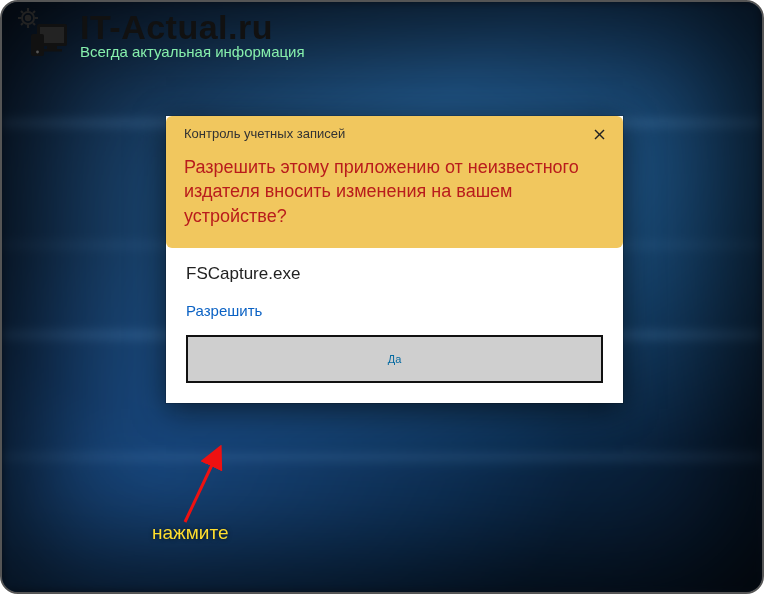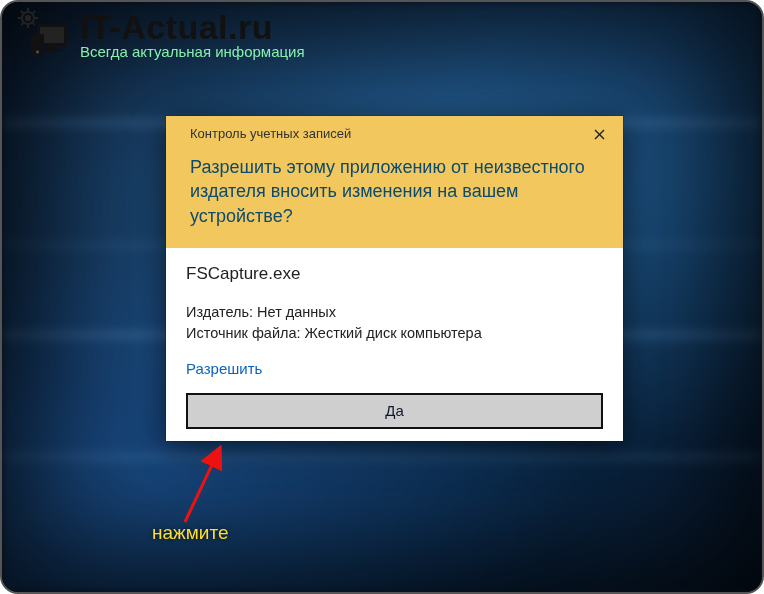--- a/index.html
+++ b/index.html
@@ -95,22 +95,23 @@
     position: absolute;
     top: 114px;
     left: 164px;
     width: 457px;
     background: #fff;
     box-shadow: 0 6px 30px rgba(0,0,0,0.6), 0 0 0 1px rgba(0,0,0,0.15);
     z-index: 10;
   }
   .uac-header {
     background: #f1c75e;
-    padding: 10px 18px 20px 24px;
+    padding: 10px 18px 20px 18px;
     position: relative;
+    border-radius: 6px;
   }
   .uac-titlebar {
     font-size: 13px;
     color: #333;
     margin-bottom: 14px;
   }
   .uac-close {
     position: absolute;
     top: 6px;
     right: 10px;
@@ -118,26 +119,26 @@
     height: 24px;
     display: flex;
     align-items: center;
     justify-content: center;
     color: #333;
     font-size: 12px;
     cursor: pointer;
   }
   .uac-question {
     font-size: 18px;
-    color: #0c4a6e;
+    color: #b91c1c;
     line-height: 1.35;
     padding-right: 20px;
   }
   .uac-body {
-    padding: 16px 20px 12px 20px;
+    padding: 16px 20px 20px 20px;
     background: #fff;
   }
   .uac-program {
     font-size: 17px;
     color: #222;
     margin-bottom: 18px;
   }
   .uac-details {
     font-size: 14.5px;
     color: #222;
@@ -150,25 +151,25 @@
     cursor: pointer;
     display: inline-block;
     margin-bottom: 16px;
   }
   .uac-buttons {
     display: flex;
     gap: 10px;
   }
   .uac-btn {
     flex: 1;
-    height: 36px;
+    height: 48px;
     background: #cfcfcf;
     border: 1px solid #b8b8b8;
-    font-size: 15px;
-    color: #0f172a;
+    font-size: 11px;
+    color: #0369a1;
     cursor: pointer;
     display: flex;
     align-items: center;
     justify-content: center;
   }
   .uac-btn.primary {
     border: 2px solid #111;
     background: #cfcfcf;
   }
 
@@ -239,24 +240,20 @@
       <div class="uac-close">
         <svg width="11" height="11" viewBox="0 0 11 11">
           <line x1="1" y1="1" x2="10" y2="10" stroke="#222" stroke-width="1.4"></line>
           <line x1="10" y1="1" x2="1" y2="10" stroke="#222" stroke-width="1.4"></line>
         </svg>
       </div>
       <div class="uac-question">Разрешить этому приложению от неизвестного издателя вносить изменения на вашем устройстве?</div>
     </div>
     <div class="uac-body">
       <div class="uac-program">FSCapture.exe</div>
-      <div class="uac-details">
-        <div>Издатель: Нет данных</div>
-        <div>Источник файла: Жесткий диск компьютера</div>
-      </div>
       <div class="uac-more">Разрешить</div>
       <div class="uac-buttons">
         <div class="uac-btn primary">Да</div>
       </div>
     </div>
   </div>
 
   <svg class="annotation" style="top:438px; left:173px;" width="70" height="92" viewBox="0 0 70 92">
     <defs>
       <marker id="arrowhead" markerWidth="8" markerHeight="8" refX="6" refY="4" orient="auto">

